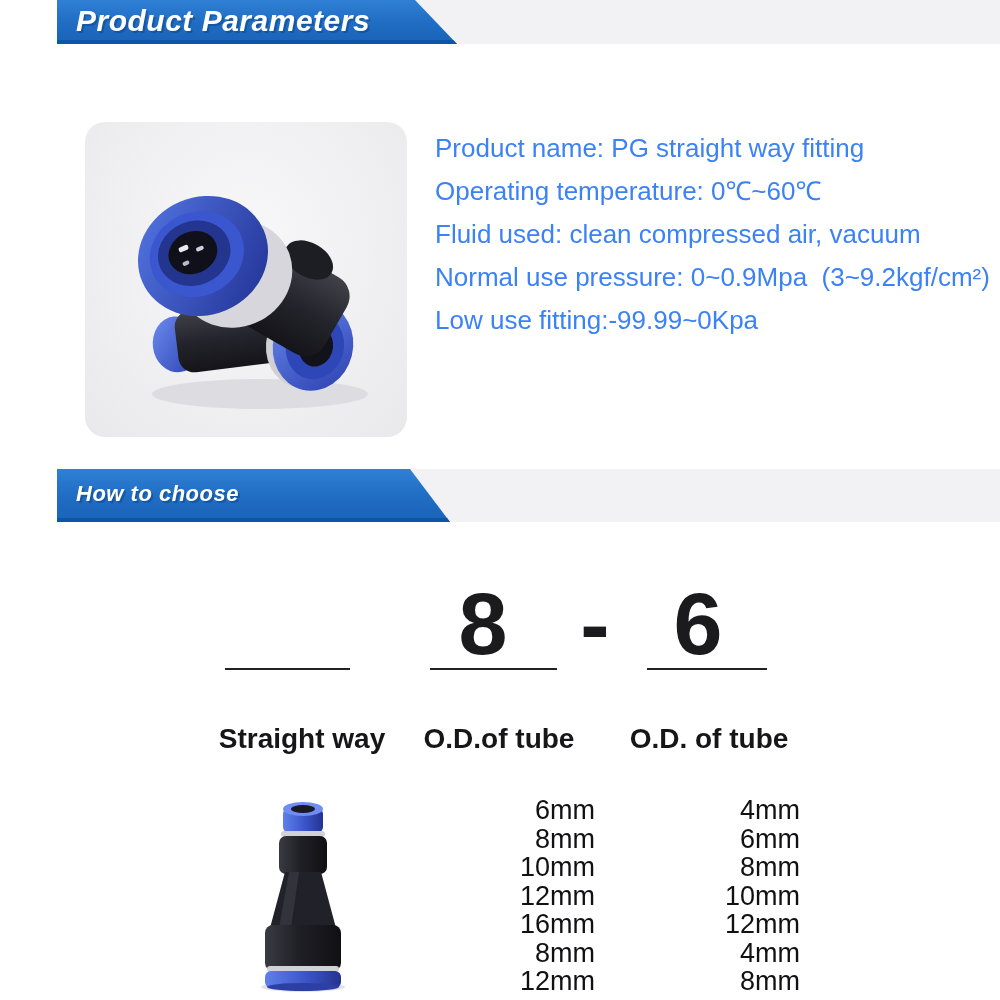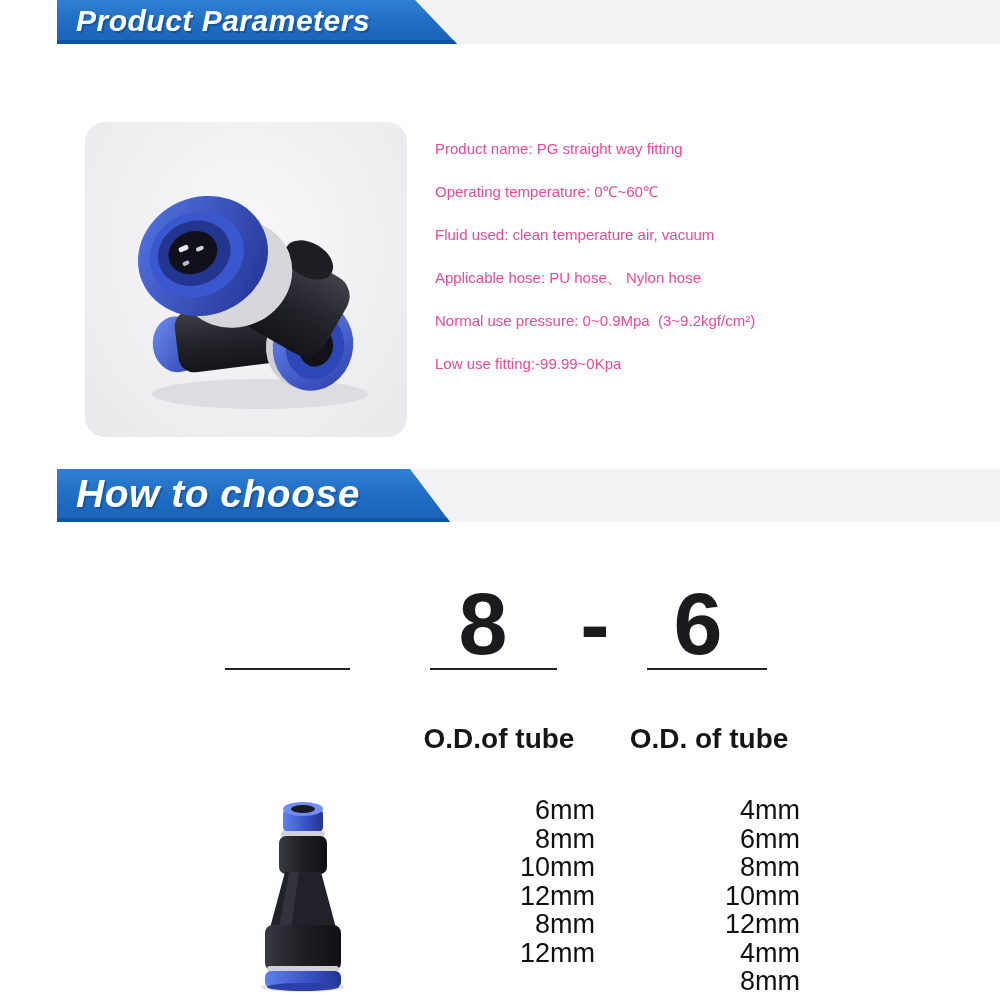--- a/index.html
+++ b/index.html
@@ -12,31 +12,31 @@
   .banner-strip.one{top:0;height:44px;}
   .banner-strip.two{top:469px;height:53px;}
   .flag{
     position:absolute;left:57px;color:#ffffff;font-weight:bold;font-style:italic;
     background:linear-gradient(180deg,#2f80d4 0%,#1f6cc2 55%,#1a63b8 100%);
     text-shadow:2px 2px 0 rgba(10,50,100,.35);letter-spacing:.5px;white-space:nowrap;
   }
   .flag::after{content:"";position:absolute;left:0;right:0;bottom:0;height:4px;background:#0d55a6;}
   .flag.one{top:0;width:400px;height:44px;line-height:42px;font-size:30px;padding-left:19px;box-sizing:border-box;
     clip-path:polygon(0 0,358px 0,400px 100%,0 100%);}
-  .flag.two{top:469px;width:393px;height:53px;line-height:50px;font-size:39px;padding-left:19px;box-sizing:border-box;
+  .flag.two{top:469px;width:393px;height:53px;line-height:50px;font-size:22px;padding-left:19px;box-sizing:border-box;
     clip-path:polygon(0 0,353px 0,393px 100%,0 100%);}
   
   .photo-card{
     position:absolute;left:85px;top:122px;width:322px;height:315px;border-radius:20px;
     background:radial-gradient(ellipse at 50% 40%,#f8f8f9 0%,#f0f0f2 55%,#e9e9ec 100%);
   }
   .photo-card svg{position:absolute;left:0;top:0;}
   
   .specs{position:absolute;left:435px;top:127px;width:555px;}
-  .spec-line{font-size:15px;line-height:43px;height:43px;color:#ec4899;white-space:pre;}
+  .spec-line{font-size:26px;line-height:43px;height:43px;color:#3b82f6;white-space:pre;}
   
   .code{position:absolute;top:580px;height:92px;font-size:88px;line-height:88px;font-weight:bold;color:#1b1b1d;text-align:center;}
   .code.pg{left:213px;width:150px;}
   .code.a{left:408px;width:150px;}
   .code.dash{left:545px;width:100px;}
   .code.b{left:623px;width:150px;}
   .code-underline{position:absolute;top:668px;height:2px;background:#222222;}
   .ul-pg{left:225px;width:125px;}
   .ul-a{left:430px;width:127px;}
   .ul-b{left:647px;width:120px;}
@@ -106,36 +106,36 @@
         <rect x="98" y="117" width="10" height="5" rx="2" fill="#e9e9f2"></rect>
         <rect x="114" y="124" width="8" height="4" rx="2" fill="#cfcfe0"></rect>
         <rect x="96" y="132" width="7" height="4" rx="2" fill="#b9b9cc"></rect>
       </g>
     </svg>
   </div>
 
   <div class="specs">
     <div class="spec-line">Product name: PG straight way fitting</div>
     <div class="spec-line">Operating temperature: 0℃~60℃</div>
-    <div class="spec-line">Fluid used: clean temperature air, vacuum</div>
-    <div class="spec-line">Applicable hose: PU hose、 Nylon hose</div>
+    <div class="spec-line">Fluid used: clean compressed air, vacuum</div>
     <div class="spec-line">Normal use pressure: 0~0.9Mpa  (3~9.2kgf/cm²)</div>
     <div class="spec-line">Low use fitting:-99.99~0Kpa</div>
   </div>
 
   <div class="banner-strip two"></div>
   <div class="flag two">How to choose</div>
 
   <div class="code a">8</div>
   <div class="code dash">-</div>
   <div class="code b">6</div>
   <div class="code-underline ul-pg"></div>
   <div class="code-underline ul-a"></div>
   <div class="code-underline ul-b"></div>
 
+  <div class="choose-label lbl-series">Straight way</div>
   <div class="choose-label lbl-a">O.D.of tube</div>
   <div class="choose-label lbl-b">O.D. of tube</div>
 
   <svg class="reducer" width="96" height="194" viewBox="0 0 96 194" role="img">
     <defs>
       <linearGradient id="blueV" x1="0" y1="0" x2="1" y2="0">
         <stop offset="0" stop-color="#5f80ea"></stop>
           <stop offset=".55" stop-color="#3a54c8"></stop>
           <stop offset="1" stop-color="#24338f"></stop>
       </linearGradient>
@@ -164,20 +164,21 @@
 
     <rect x="10" y="173" width="76" height="17" rx="6" fill="url(#blueV)"></rect>
     <ellipse cx="48" cy="189" rx="36" ry="4" fill="#2c3fa6"></ellipse>
   </svg>
 
   <div class="opt-col a">
     <div class="opt-item">6mm</div>
     <div class="opt-item">8mm</div>
     <div class="opt-item">10mm</div>
     <div class="opt-item">12mm</div>
+    <div class="opt-item">16mm</div>
     <div class="opt-item">8mm</div>
     <div class="opt-item">12mm</div>
   </div>
   <div class="opt-col b">
     <div class="opt-item">4mm</div>
     <div class="opt-item">6mm</div>
     <div class="opt-item">8mm</div>
     <div class="opt-item">10mm</div>
     <div class="opt-item">12mm</div>
     <div class="opt-item">4mm</div>

